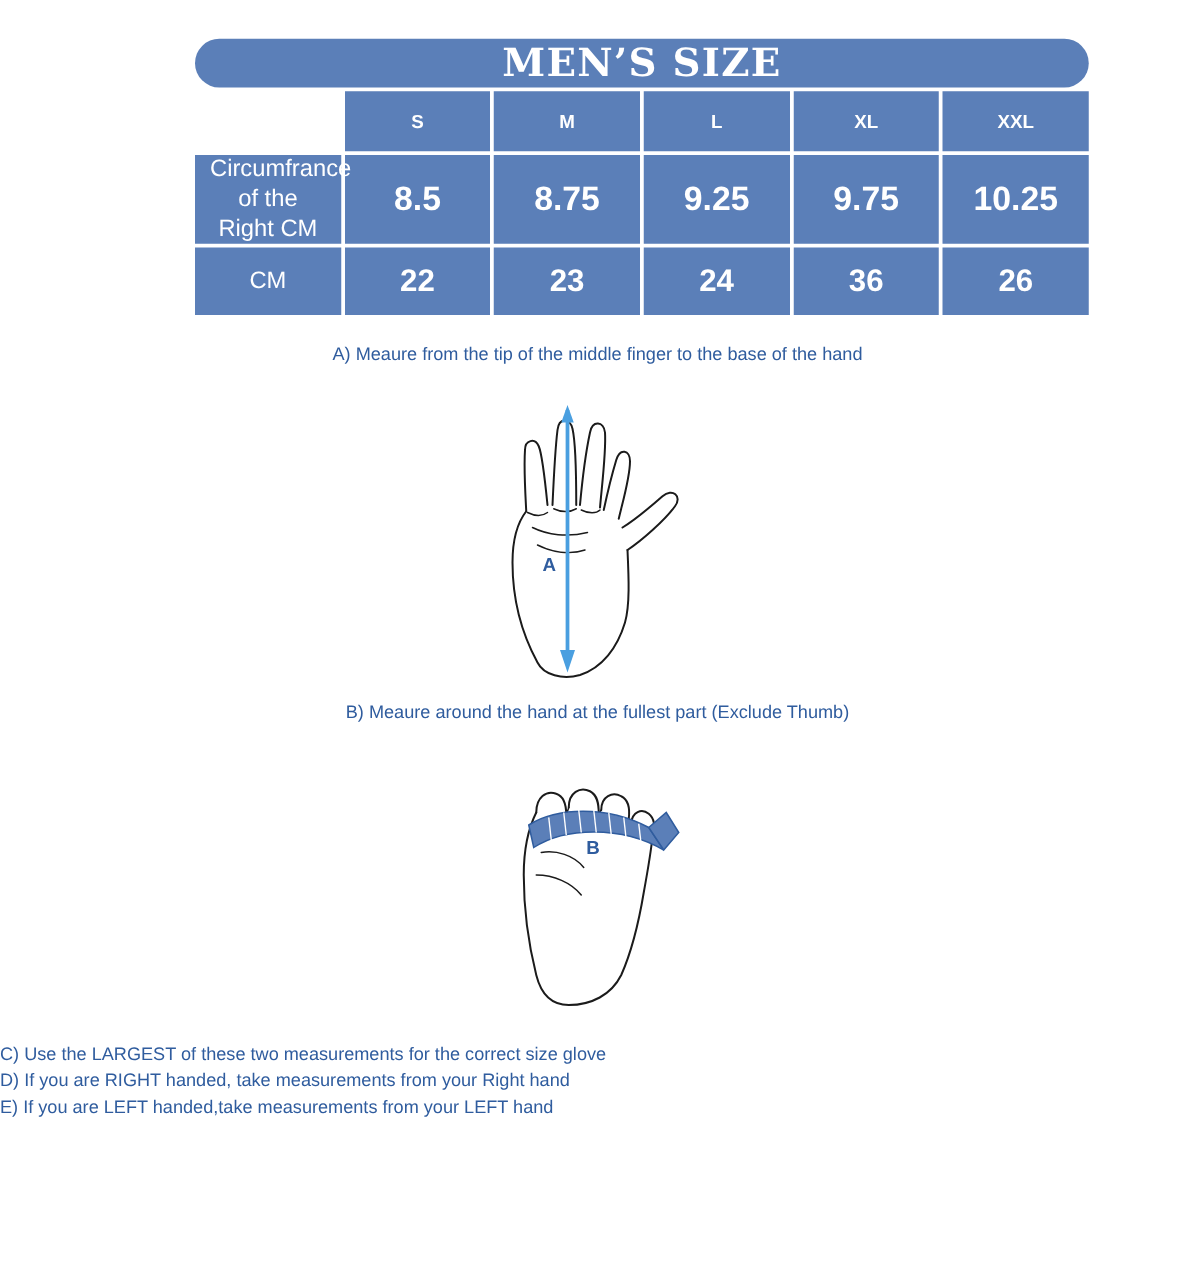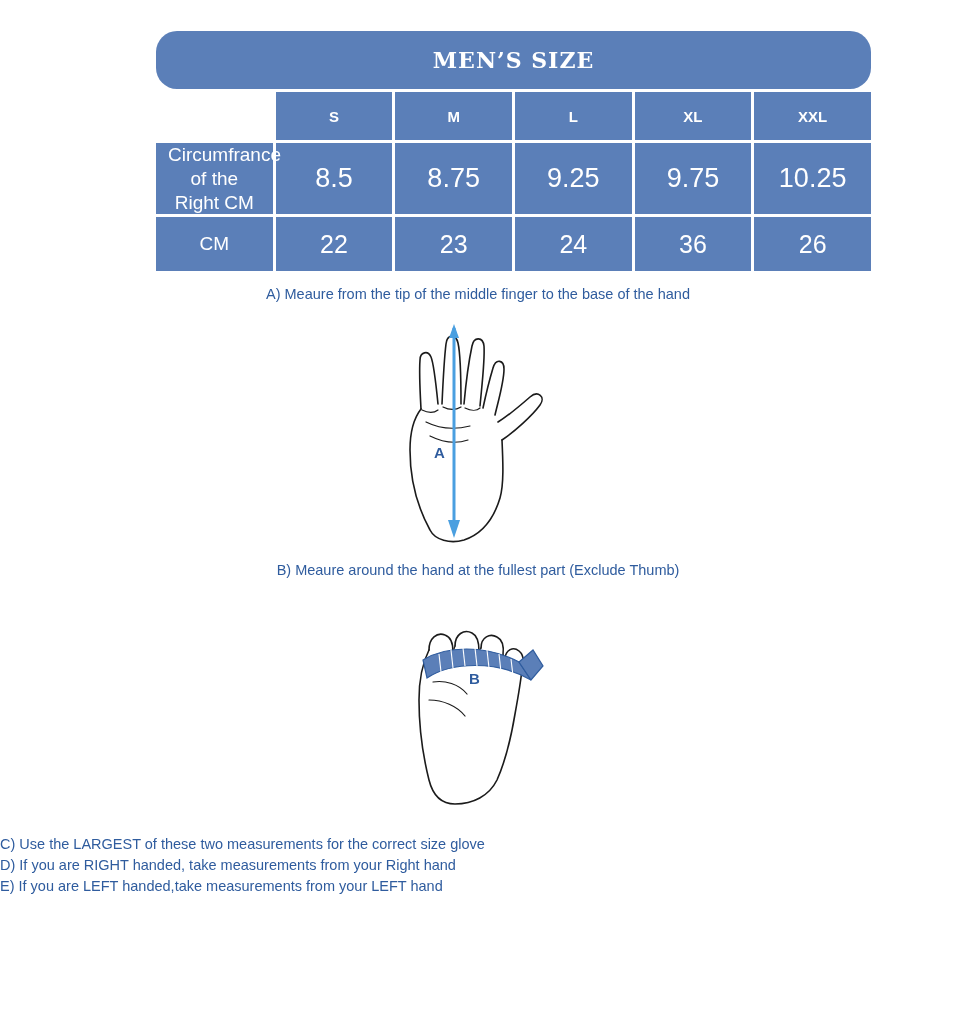--- a/index.html
+++ b/index.html
@@ -37,24 +37,24 @@
   }
   table.size-table td {
     background: #5b7fb8;
     color: #ffffff;
     text-align: center;
     vertical-align: middle;
     padding: 0;
     border: 0;
   }
   .title-cell {
-    height: 58px;
+    height: 39px;
     font-family: "DejaVu Serif", serif;
     font-weight: bold;
-    font-size: 22px;
+    font-size: 31px;
     letter-spacing: 1px;
     border-radius: 21px;
   }
   .hdr-cell {
     height: 48px;
     font-size: 15px;
     font-weight: bold;
   }
   .hdr-blank {
     background: #ffffff !important;
@@ -66,40 +66,40 @@
     text-align: left;
     padding: 0 12px !important;
     line-height: 1.25;
   }
   .row-label.center {
     text-align: center;
     padding: 0 !important;
   }
   .val-cell {
     font-size: 27px;
-    font-weight: normal;
+    font-weight: bold;
     height: 70px;
   }
   .val-cell.small {
     height: 54px;
     font-size: 25px;
   }
   .row-label.short {
     height: 54px;
   }
 
   
   .caption {
     position: absolute;
     width: 956px;
     text-align: center;
     font-size: 14.5px;
     color: #2f5c9e;
   }
-  #cap-a { top: 286px; }
+  #cap-a { top: 276px; }
   #cap-b { top: 562px; }
 
   .footer {
     position: absolute;
     top: 834px;
     width: 956px;
     text-align: left;
     font-size: 14.5px;
     color: #2f5c9e;
     line-height: 21px;

